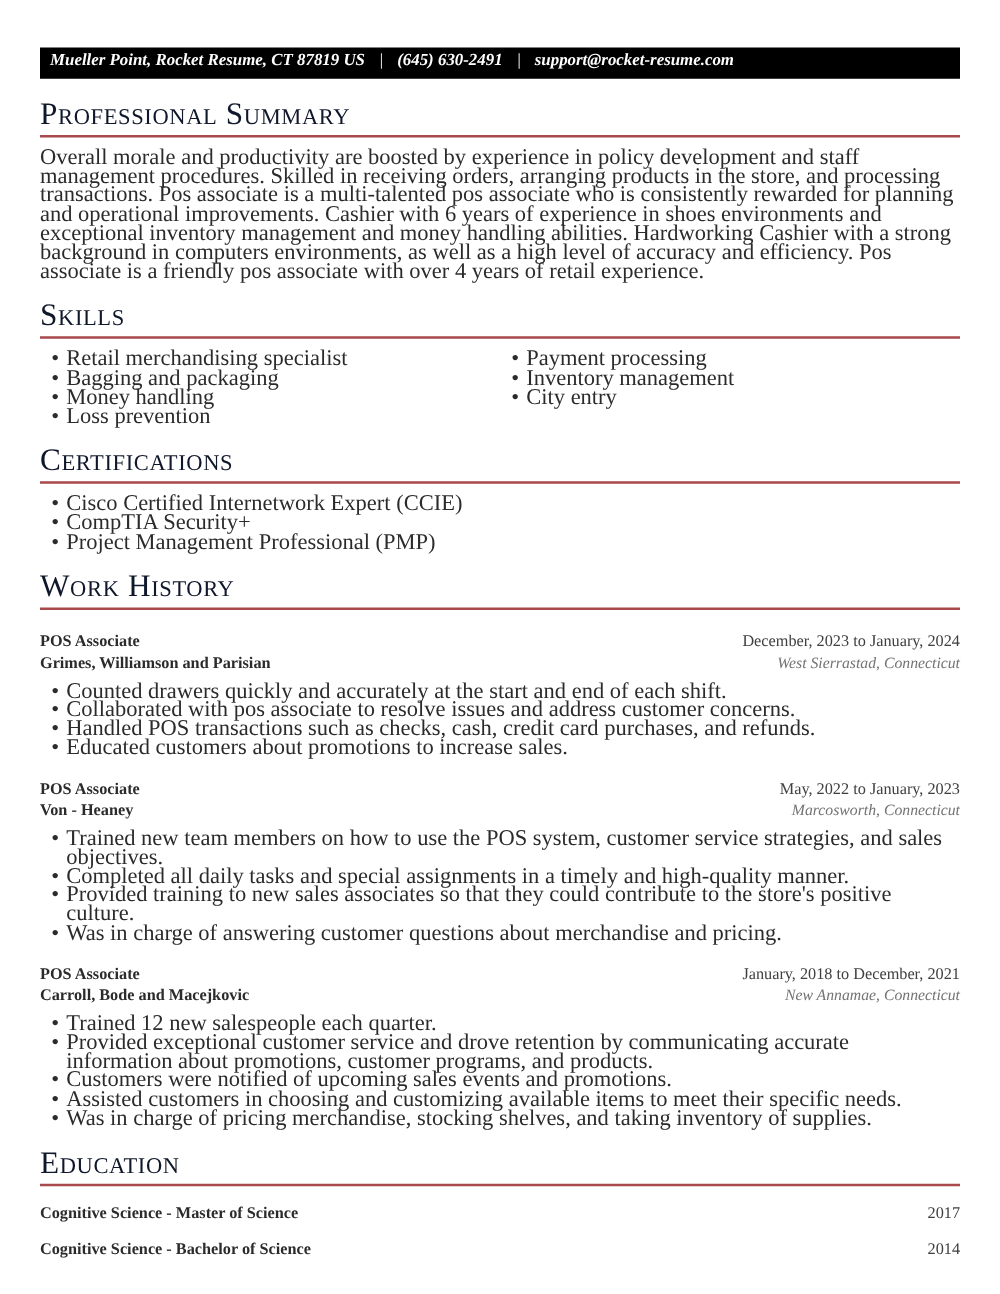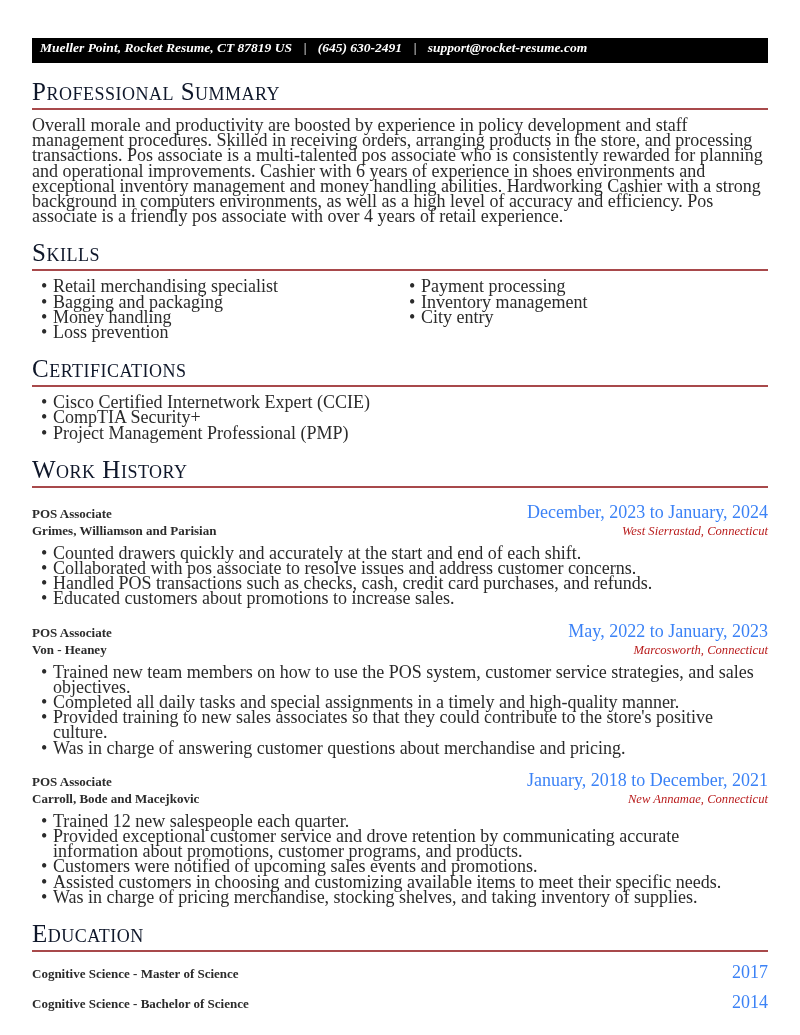--- a/index.html
+++ b/index.html
@@ -45,22 +45,22 @@
   }
 
   .skills-columns { display: flex; }
   .skills-columns ul { width: 50%; }
 
   
   .job { margin-top: 16px; }
   .job:first-of-type { margin-top: 8px; }
   .hdr-row { display: flex; justify-content: space-between; align-items: baseline; line-height: 17px; }
   .job-title, .company, .degree, .school { font-weight: 700; font-size: 13px; }
-  .job-dates, .edu-year { font-size: 18px; color: #3b82f6; margin-left: 25px; }
-  .job-location, .edu-location { font-size: 12.6px; font-style: italic; color: #b91c1c; }
+  .job-dates, .edu-year { font-size: 13px; color: #404040; margin-left: 25px; }
+  .job-location, .edu-location { font-size: 12.6px; font-style: italic; color: #737373; }
   .job ul.bullet-list { margin-top: 6px; }
 
   .edu-entry { margin-top: 12px; }
   .edu-entry:first-of-type { margin-top: 8px; }
 </style>
 </head>
 <body>
 
 <div class="page">
 

